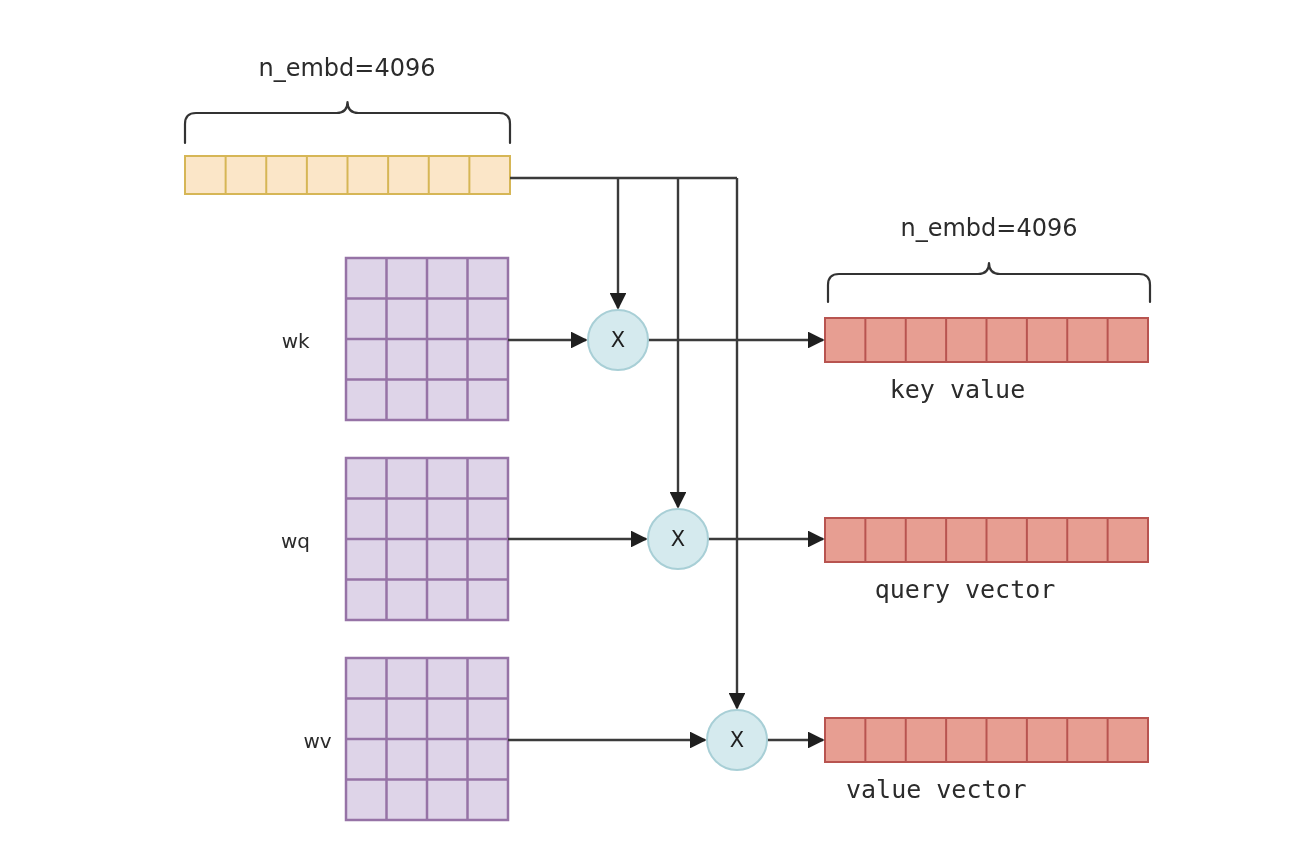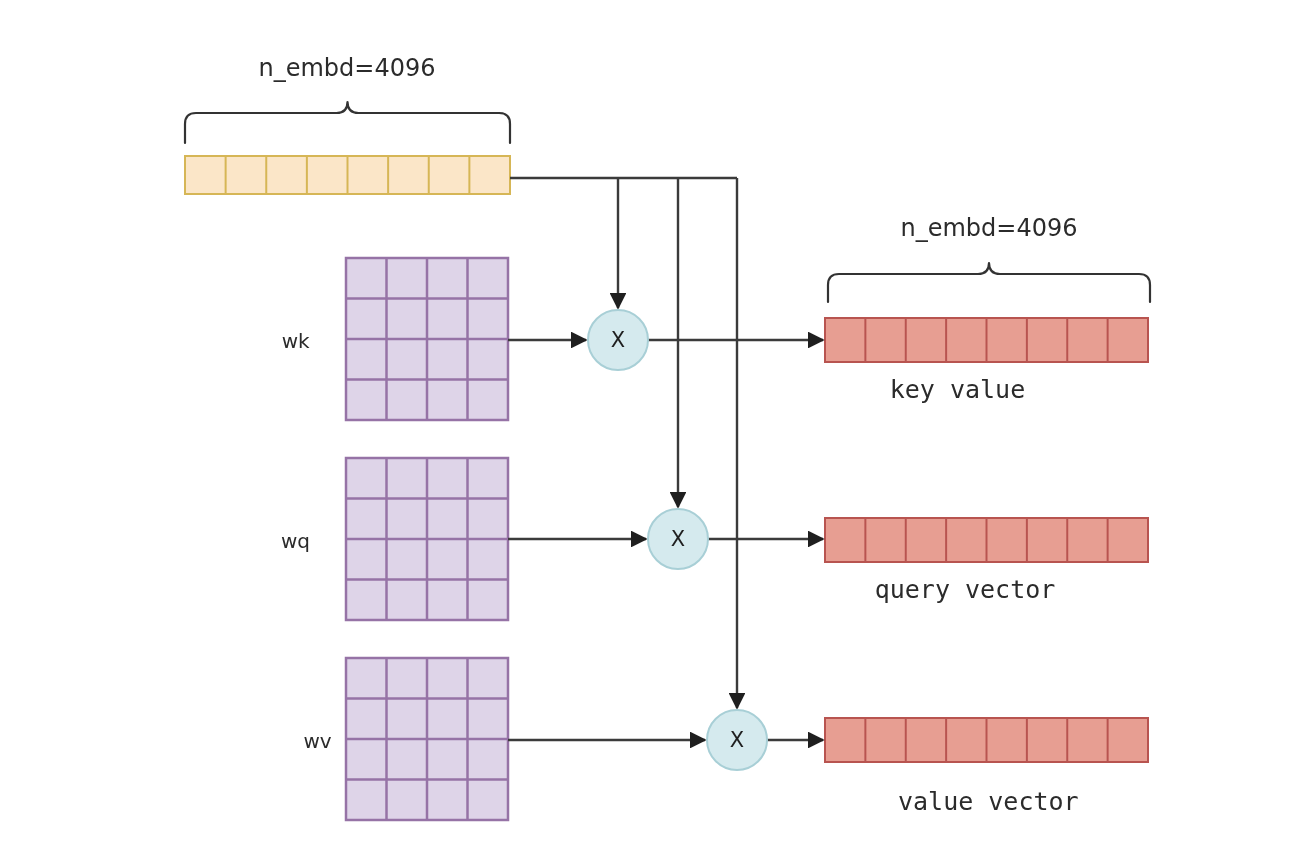--- a/index.html
+++ b/index.html
@@ -144,15 +144,15 @@
   <div class="lbl-sans mat-label" id="matrix-label-0" style="left: 281.633px; top: 328.5px;">wk</div>
   <div class="lbl-sans mat-label" id="matrix-label-1" style="left: 281.016px; top: 528.5px; text-align: right;">wq</div>
   <div class="lbl-sans mat-label" id="matrix-label-2" style="left: 281.492px; top: 728.5px; margin-left: 22px;">wv</div>
 
   <div class="opsym" id="op-label-0" style="left: 610.805px; top: 328px;">X</div>
   <div class="opsym" id="op-label-1" style="left: 670.805px; top: 527px;">X</div>
   <div class="opsym" id="op-label-2" style="left: 729.805px; top: 728px;">X</div>
 
   <div class="lbl vec-label" id="outvec-label-0" style="left: 889.742px; top: 374.5px;">key value</div>
   <div class="lbl vec-label" id="outvec-label-1" style="left: 874.688px; top: 574.5px;">query vector</div>
-  <div class="lbl vec-label" id="outvec-label-2" style="left: 898px; top: 774.5px; margin-top: 12px;">value vector</div>
+  <div class="lbl vec-label" id="outvec-label-2" style="left: 846px; top: 774.5px;">value vector</div>
 
 </div>
 
 </body></html>

